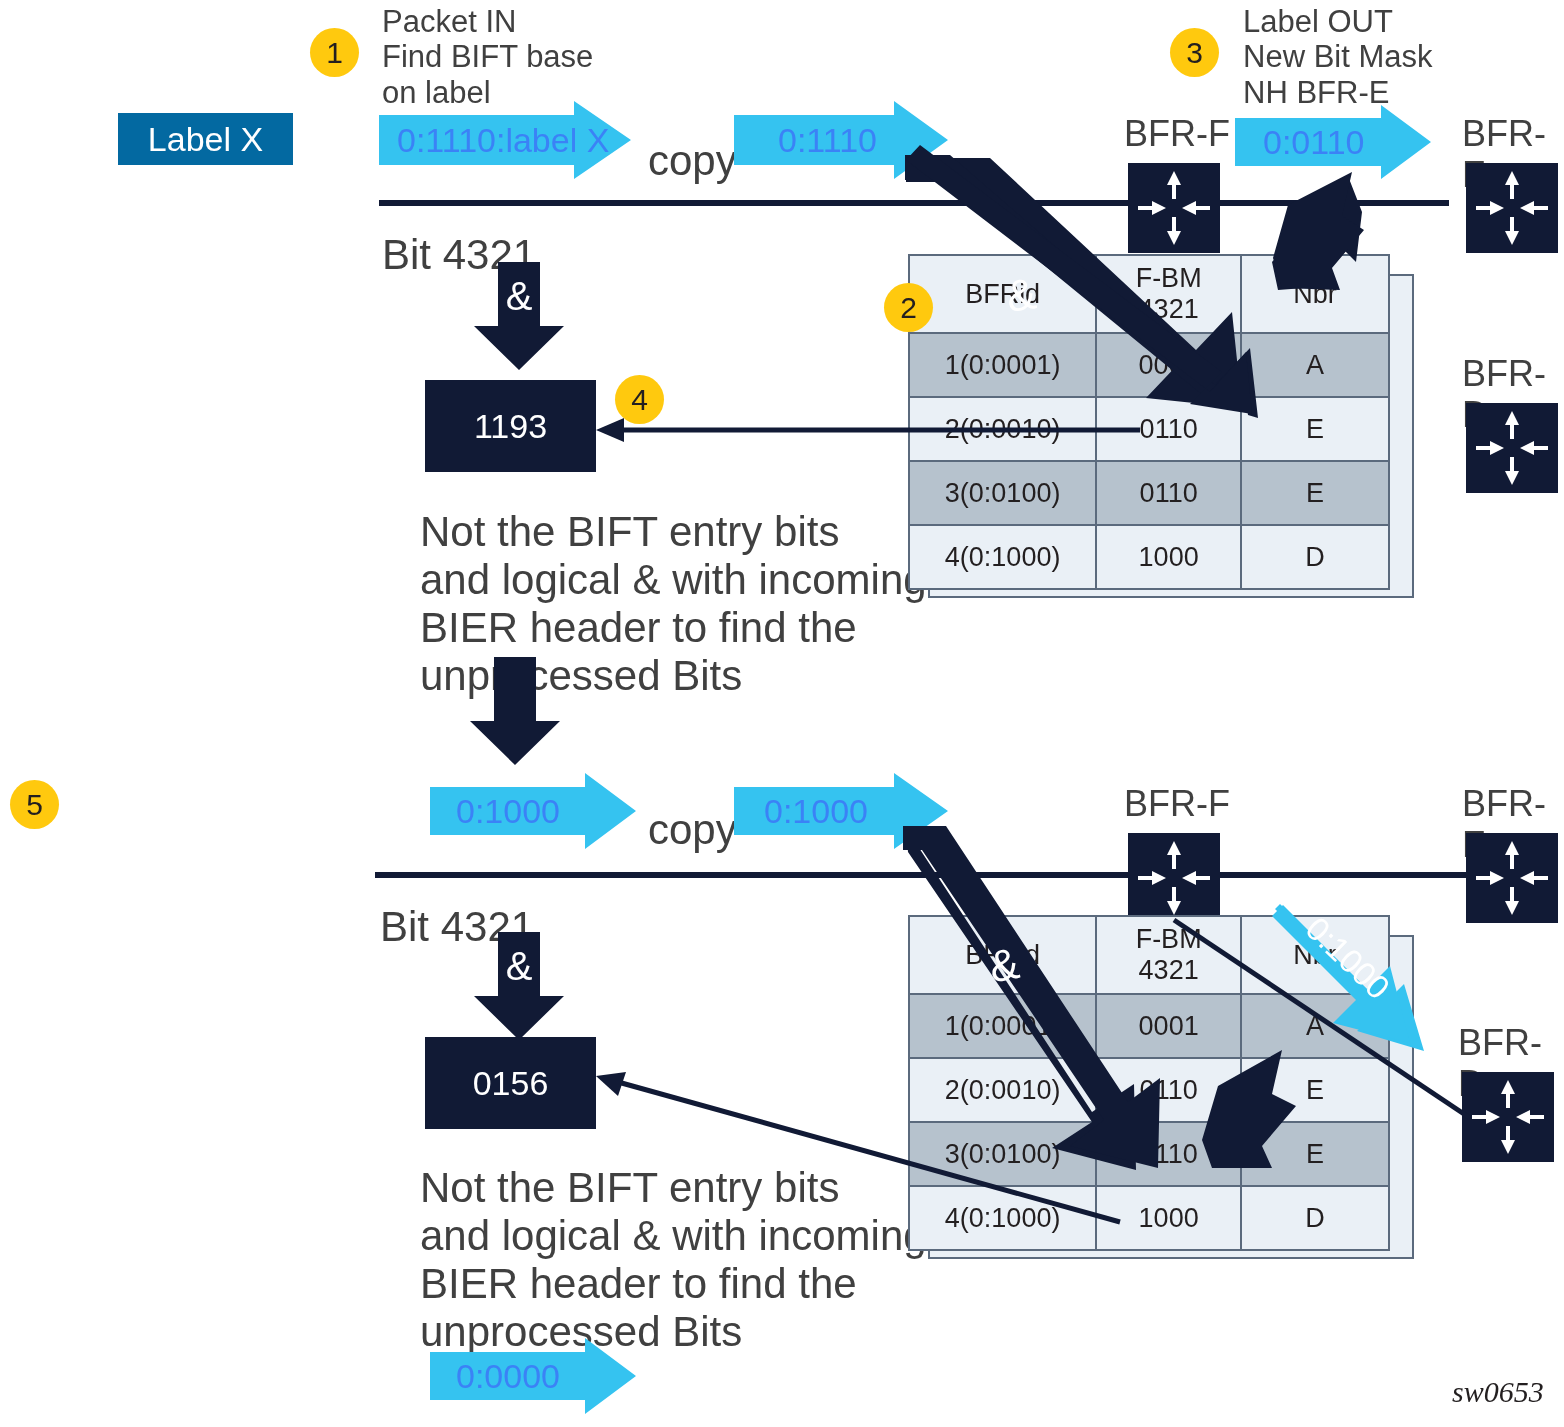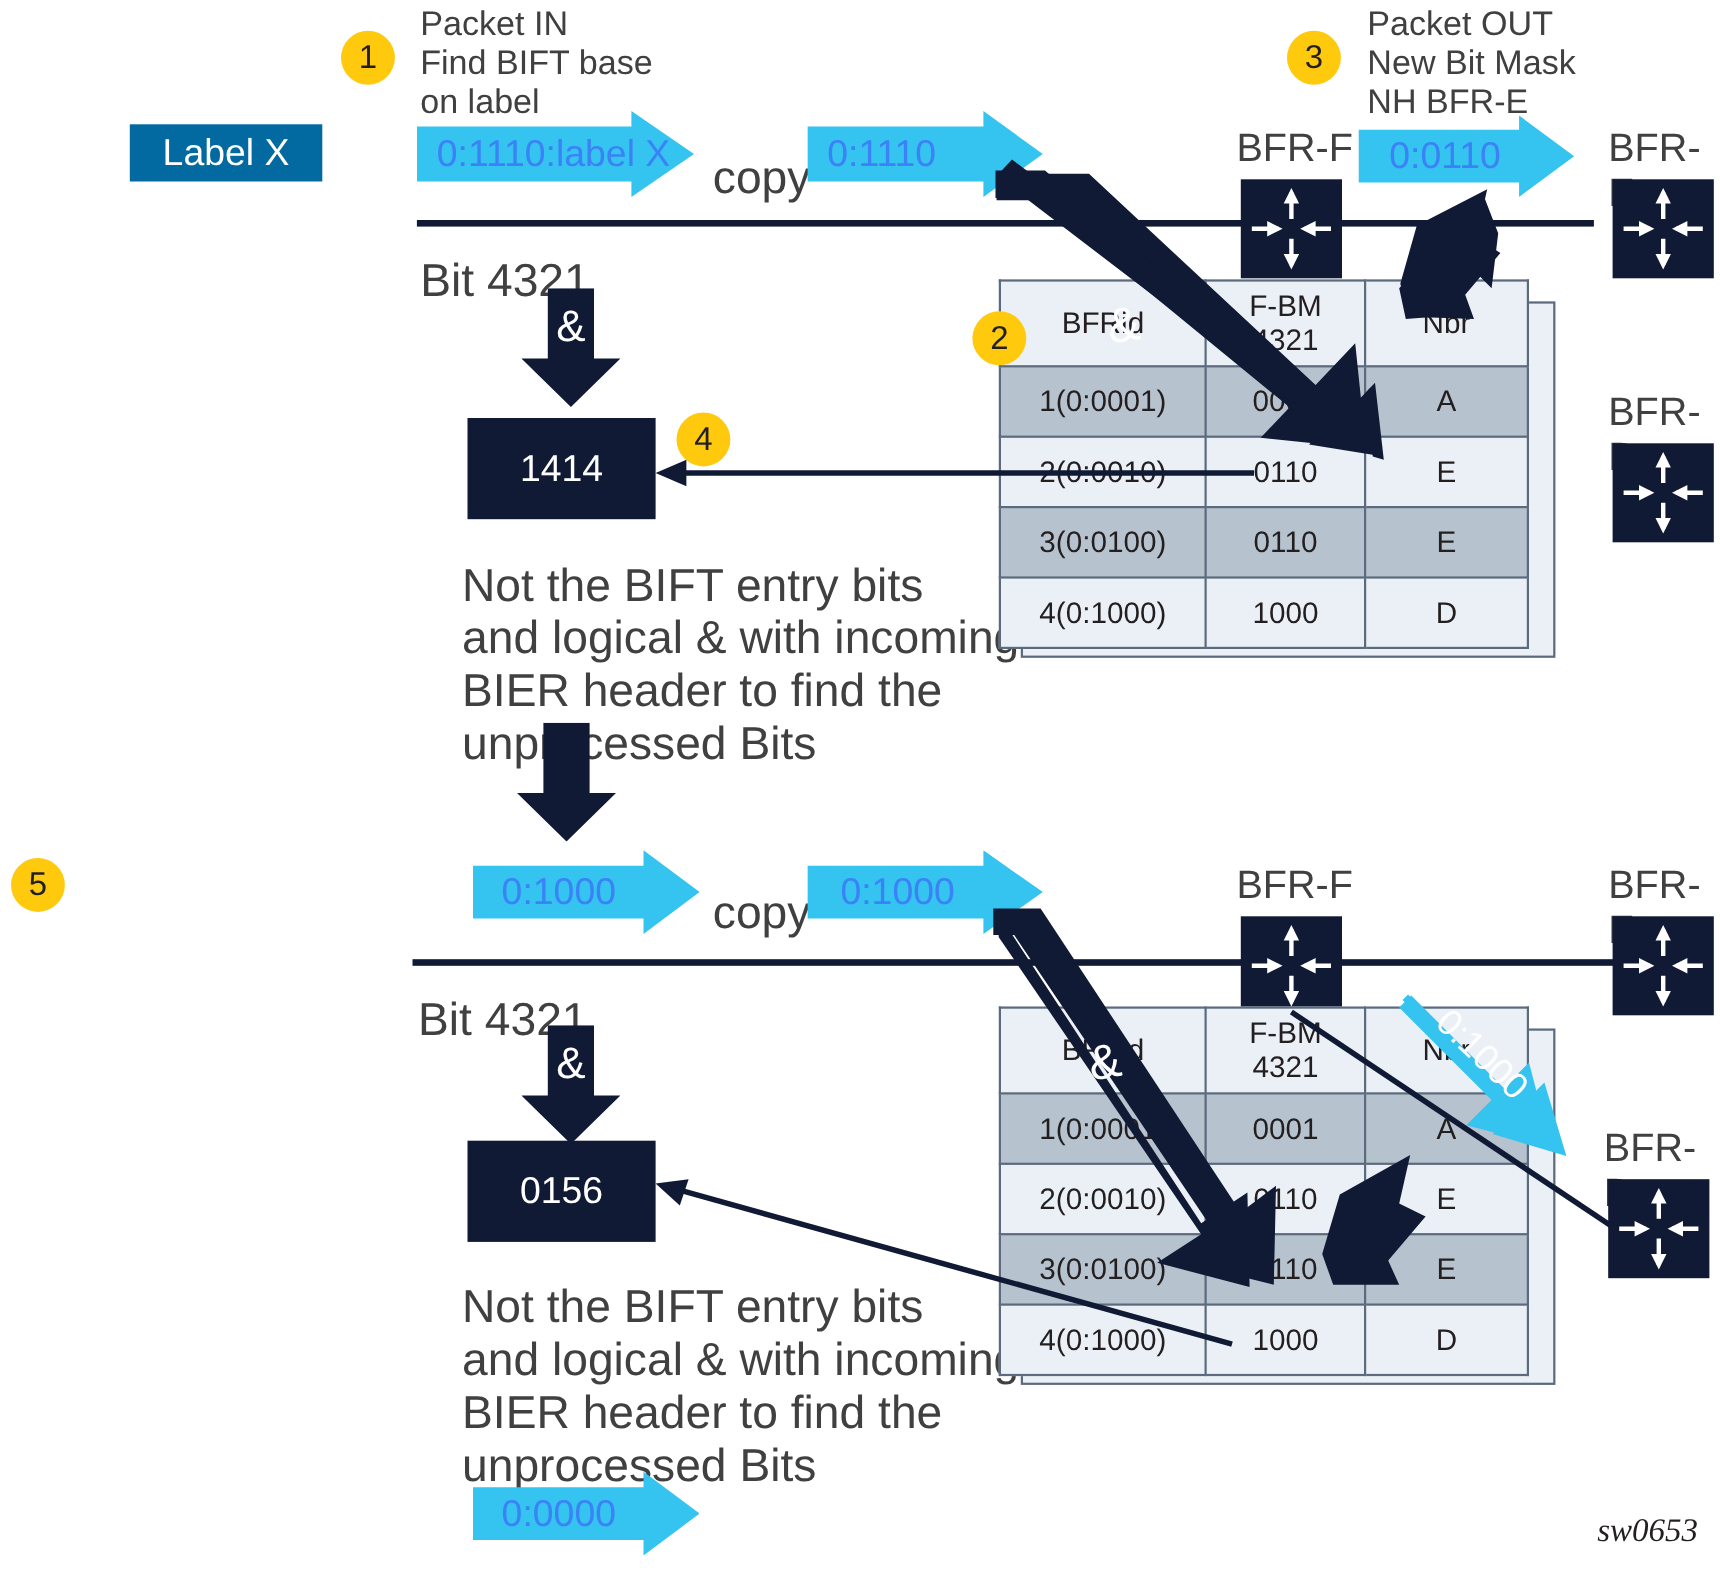--- a/index.html
+++ b/index.html
@@ -61,40 +61,40 @@
 <body>
 
 <div class="stage">
 
   <div class="step" style="left:310px;top:28px;">1</div>
   <div class="txt t31" style="left:382px;top:4px;">Packet IN
 Find BIFT base
 on label</div>
 
   <div class="step" style="left:1170px;top:28px;">3</div>
-  <div class="txt t31" style="left:1243px;top:4px;">Packet OUT
+  <div class="txt t31" style="left:1243px;top:4px;">Label OUT
 New Bit Mask
 NH BFR-E</div>
 
   <div class="labelbox" style="left:118px;top:113px;width:175px;height:52px;">Label X</div>
 
   <div class="cyanarrow" style="left:379px;top:101px;width:252px;height:78px;">
     <svg width="252" height="78" viewBox="0 0 252 78">
       <polygon points="0,14 195,14 195,0 252,39 195,78 195,64 0,64" fill="#35C3F0"></polygon>
     </svg>
     <div class="lbl" style="padding-left:18px;">0:1110:label X</div>
   </div>
 
   <div class="txt t33" style="left:648px;top:121px;">copy</div>
 
   <div class="cyanarrow" style="left:734px;top:101px;width:214px;height:78px;">
     <svg width="214" height="78" viewBox="0 0 214 78">
       <polygon points="0,14 160,14 160,0 214,39 160,78 160,64 0,64" fill="#35C3F0"></polygon>
     </svg>
-    <div class="lbl" style="padding-left:18px;">0:1110</div>
+    <div class="lbl" style="padding-left:44px;">0:1110</div>
   </div>
 
   <div class="cyanarrow" style="left:1235px;top:105px;width:196px;height:74px;">
     <svg width="196" height="74" viewBox="0 0 196 74">
       <polygon points="0,13 146,13 146,0 196,37 146,74 146,61 0,61" fill="#35C3F0"></polygon>
     </svg>
     <div class="lbl" style="padding-left:28px;">0:0110</div>
   </div>
 
   <div class="thickline" style="left:379px;top:200px;width:1070px;"></div>
@@ -155,21 +155,21 @@
     </svg>
   </div>
 
   <div class="abs" style="left:474px;top:262px;">
     <svg width="90" height="108" viewBox="0 0 90 108">
       <polygon points="24,0 66,0 66,64 90,64 45,108 0,64 24,64" fill="#111A35"></polygon>
       <text x="45" y="48" fill="#ffffff" font-size="40" font-family="Liberation Sans, sans-serif" text-anchor="middle">&amp;</text>
     </svg>
   </div>
 
-  <div class="navybox" style="left:425px;top:380px;width:171px;height:92px;">1414</div>
+  <div class="navybox" style="left:425px;top:380px;width:171px;height:92px;">1193</div>
 
   <div class="step" style="left:615px;top:375px;">4</div>
 
   <div class="txt t33" style="left:420px;top:492px;">Not the BIFT entry bits
 and logical &amp; with incoming
 BIER header to find the
 unprocessed Bits</div>
 
   <div class="abs" style="left:470px;top:657px;">
     <svg width="90" height="108" viewBox="0 0 90 108">

